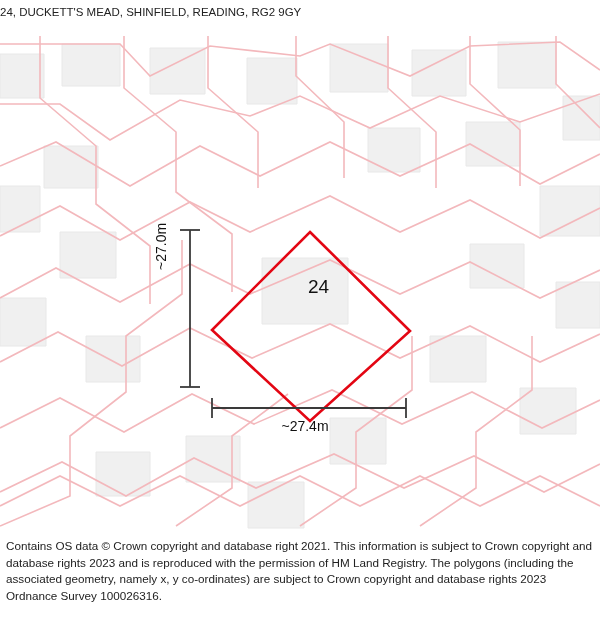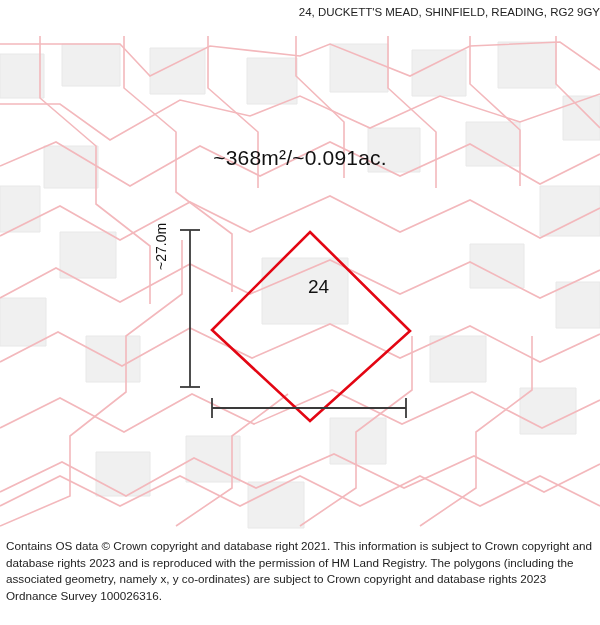--- a/index.html
+++ b/index.html
@@ -18,21 +18,21 @@
     position: relative;
     width: 600px;
     height: 625px;
   }
   .header {
     position: absolute;
     top: 0;
     left: 0;
     width: 600px;
     height: 36px;
-    text-align: right;
+    text-align: left;
     padding-top: 5px;
     box-sizing: border-box;
   }
   .header-line {
     font-size: 11.5px;
     line-height: 15px;
     color: #222222;
   }
   .map {
     position: absolute;
@@ -169,20 +169,20 @@
         <line x1="180" y1="351" x2="200" y2="351"></line>
       </g>
 
       <g stroke="#3a3a3a" stroke-width="1.8">
         <line x1="212" y1="372" x2="406" y2="372"></line>
         <line x1="212" y1="362" x2="212" y2="382"></line>
         <line x1="406" y1="362" x2="406" y2="382"></line>
       </g>
     </svg>
 
-    <div class="area-label">~368m²/~0.091ac.</div>
     <div class="plot-number">24</div>
     <div class="dim-vertical">~27.0m</div>
+    <div class="dim-horizontal">~27.4m</div>
   </div>
 
   <div class="footer">Contains OS data © Crown copyright and database right 2021. This information is subject to Crown copyright and database rights 2023 and is reproduced with the permission of HM Land Registry. The polygons (including the associated geometry, namely x, y co-ordinates) are subject to Crown copyright and database rights 2023 Ordnance Survey 100026316.</div>
 
 </div>
 
 </body></html>

